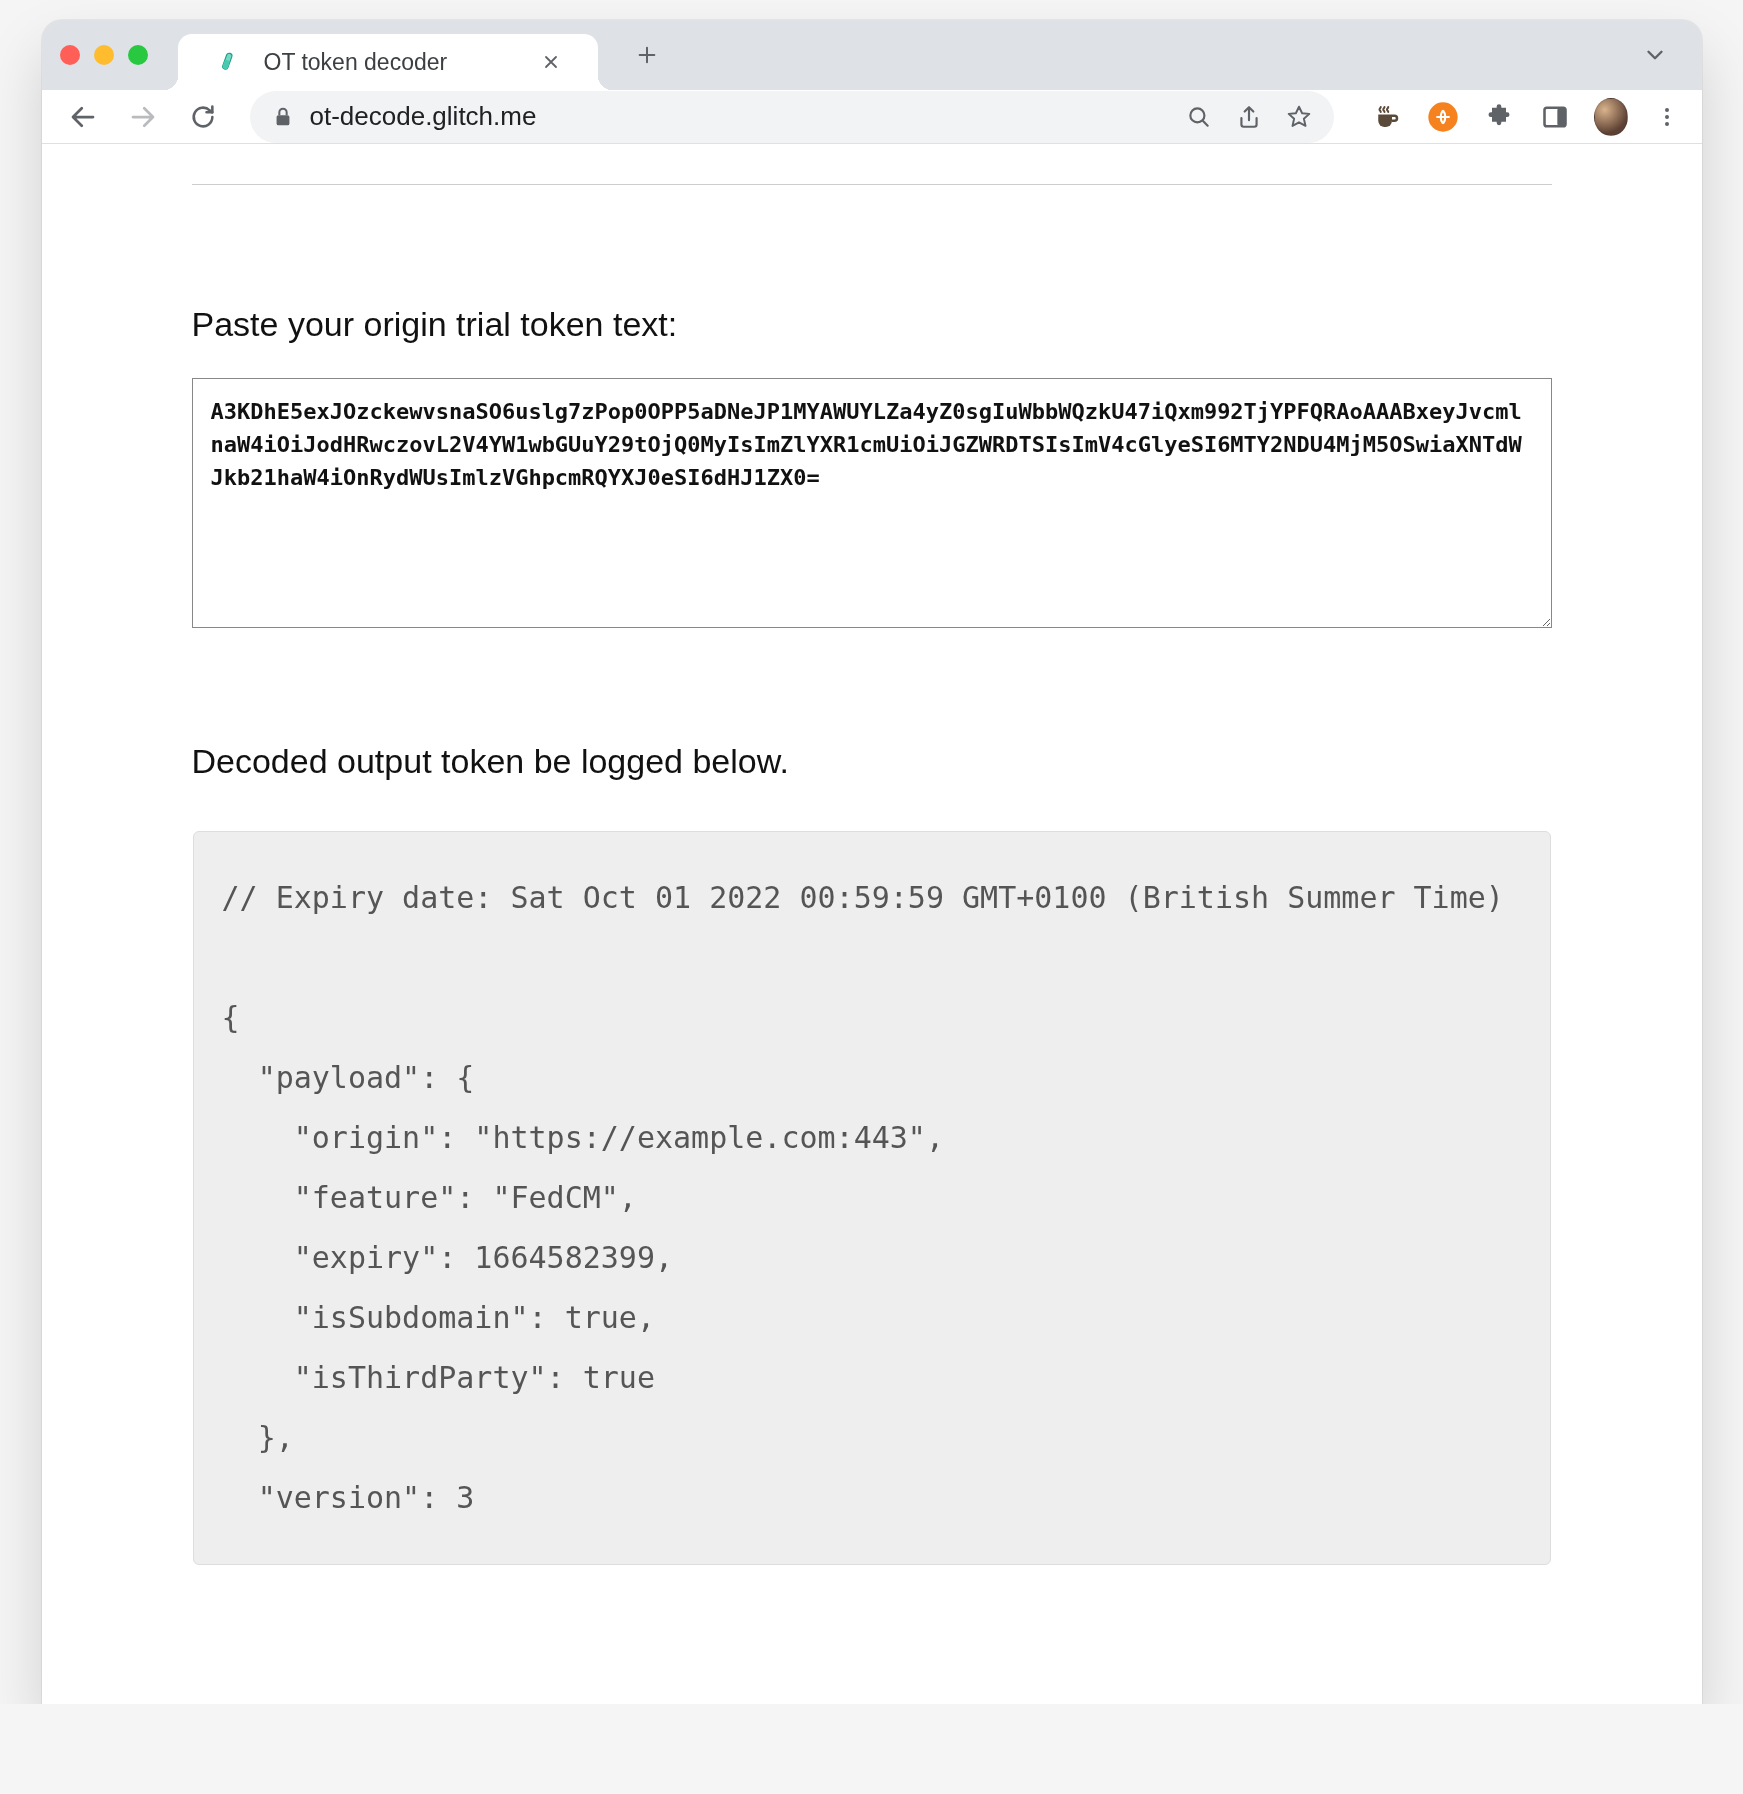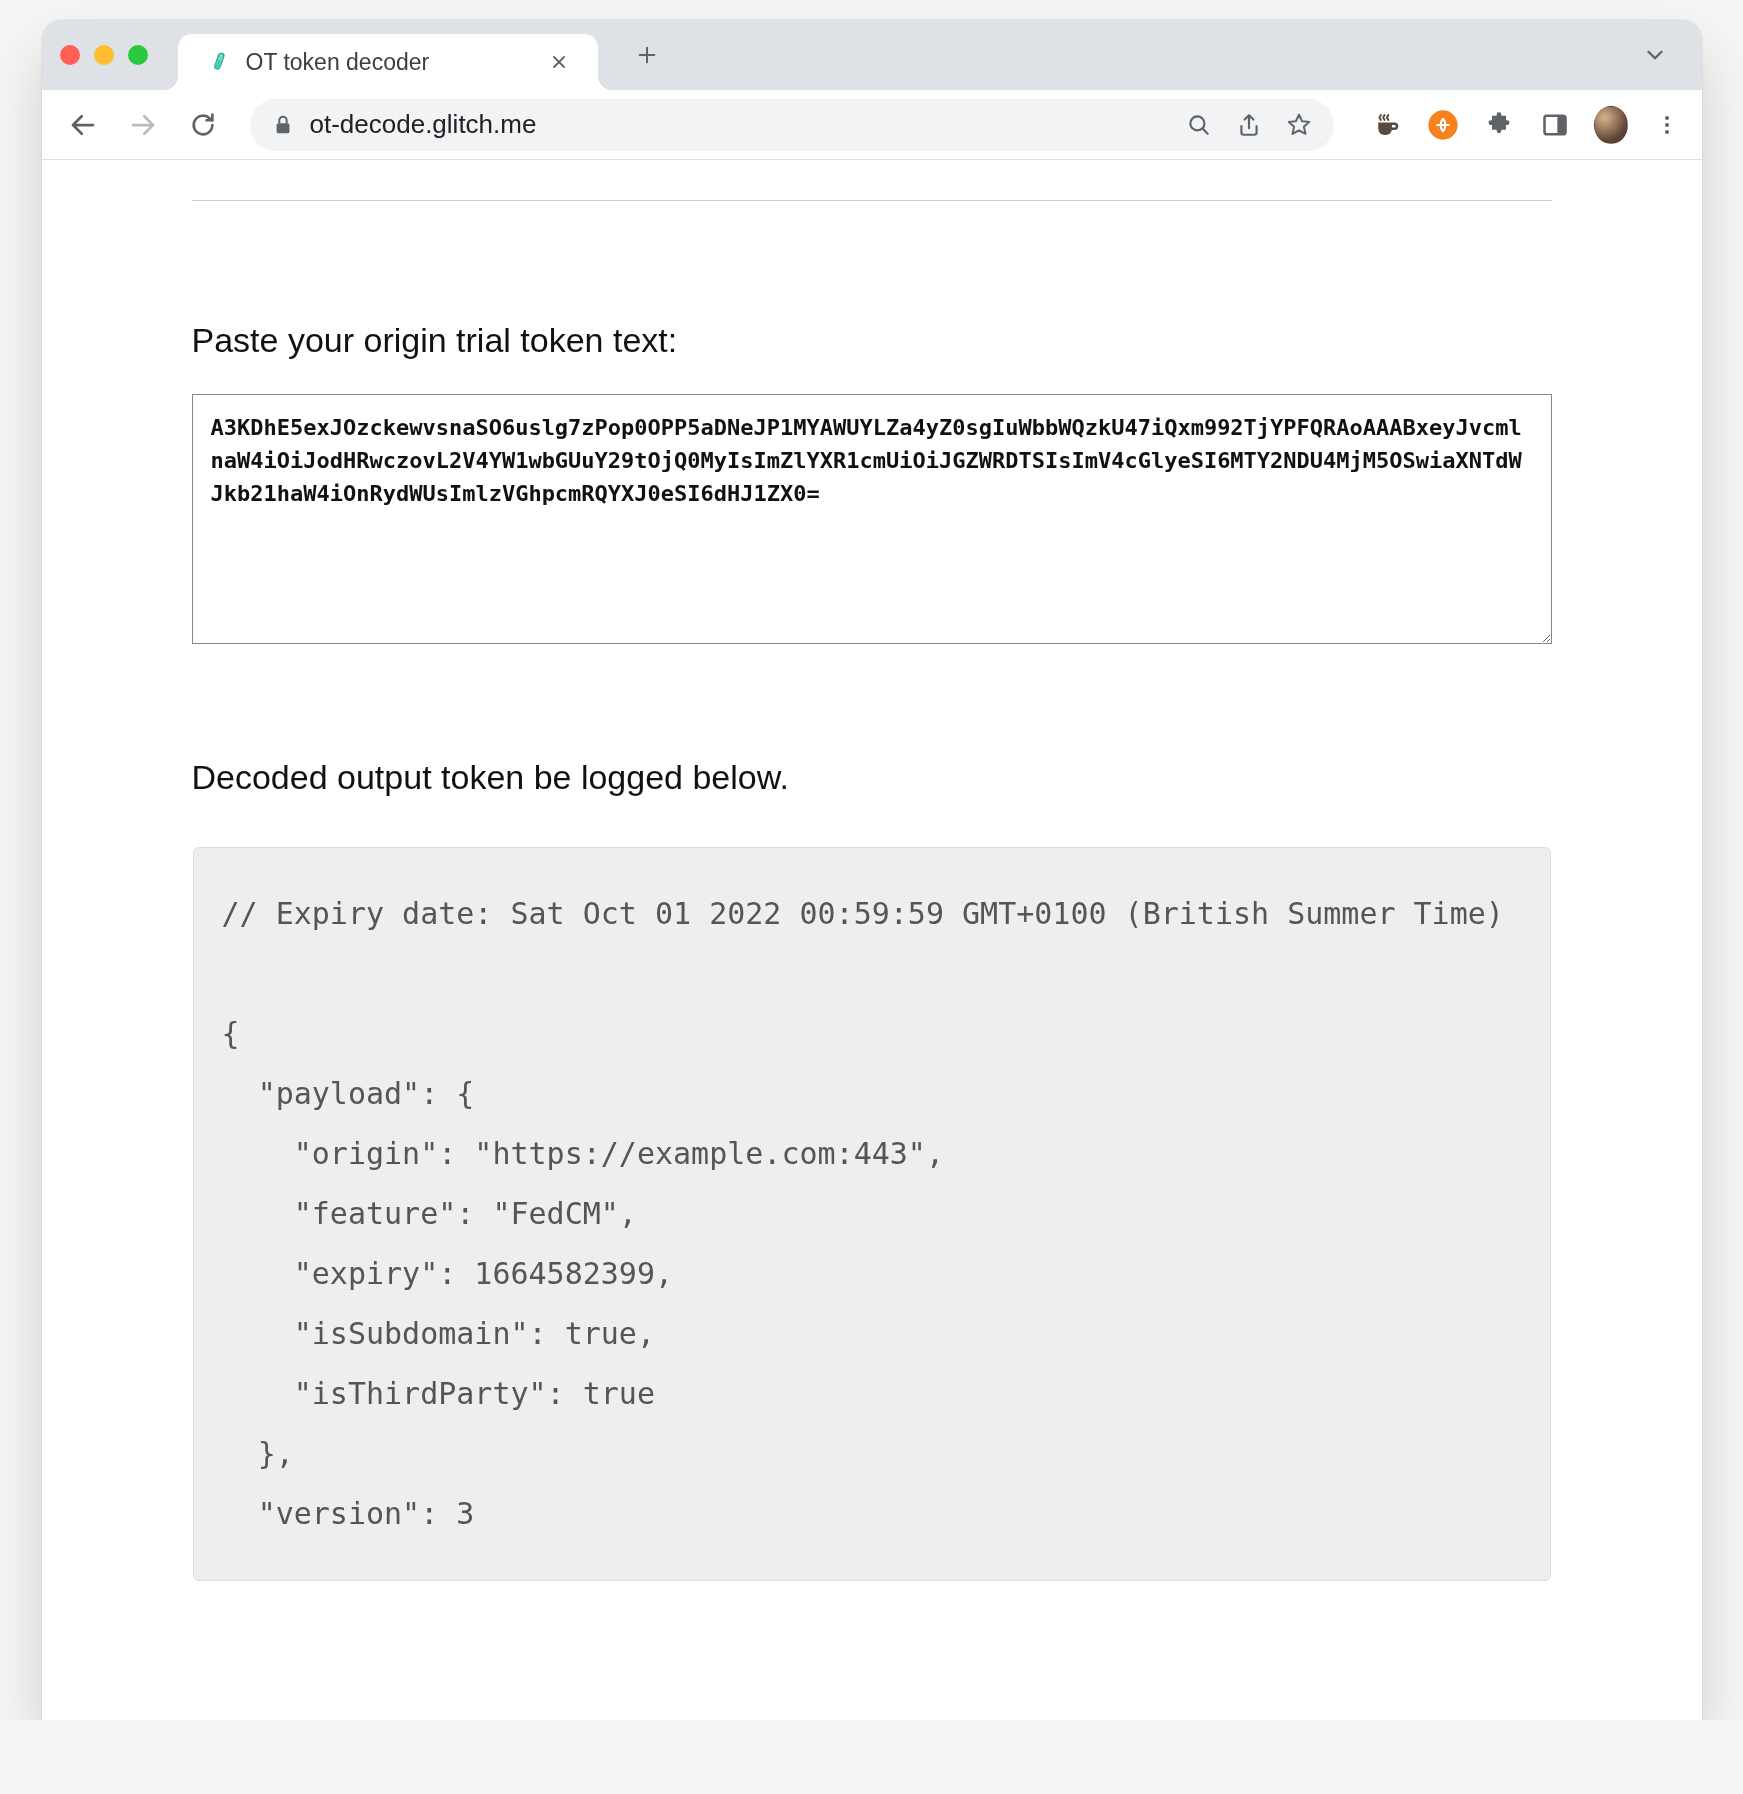--- a/index.html
+++ b/index.html
@@ -47,23 +47,23 @@
   }
   .tl.red { background: #ff5f57; }
   .tl.yellow { background: #febc2e; }
   .tl.green { background: #28c840; }
   .tab {
     display: flex;
     align-items: center;
     background: var(--tab-bg);
     height: 56px;
     border-radius: 14px 14px 0 0;
-    padding: 0 28px;
+    padding: 0 36px;
     min-width: 420px;
-    gap: 14px;
+    gap: 24px;
     position: relative;
   }
   .tab::before, .tab::after {
     content: "";
     position: absolute;
     bottom: 0;
     width: 14px; height: 14px;
   }
   .tab::before {
     left: -14px;
@@ -103,21 +103,21 @@
   .tab-dropdown {
     margin-left: auto;
     align-self: center;
     padding-right: 16px;
     color: var(--icon-grey);
     cursor: pointer;
   }
   
   .toolbar {
     background: var(--tab-bg);
-    height: 70px;
+    height: 54px;
     display: flex;
     align-items: center;
     padding: 0 18px;
     gap: 14px;
     border-bottom: 1px solid #e0e0e0;
   }
   .tb-icon {
     width: 46px; height: 46px;
     display:flex; align-items:center; justify-content:center;
     color: var(--icon-grey);

